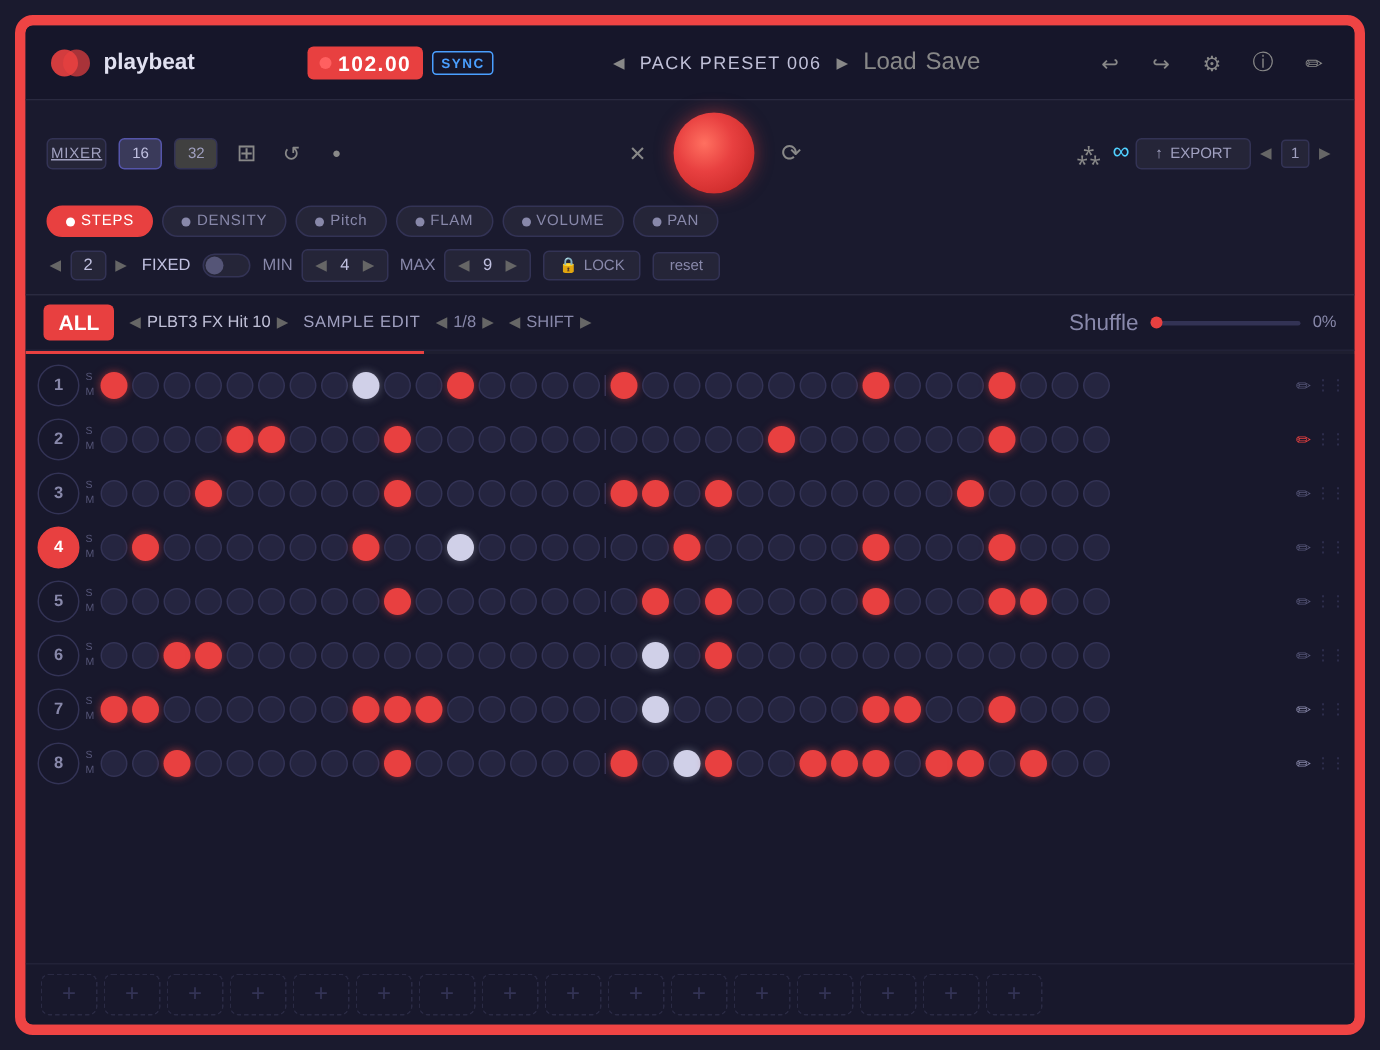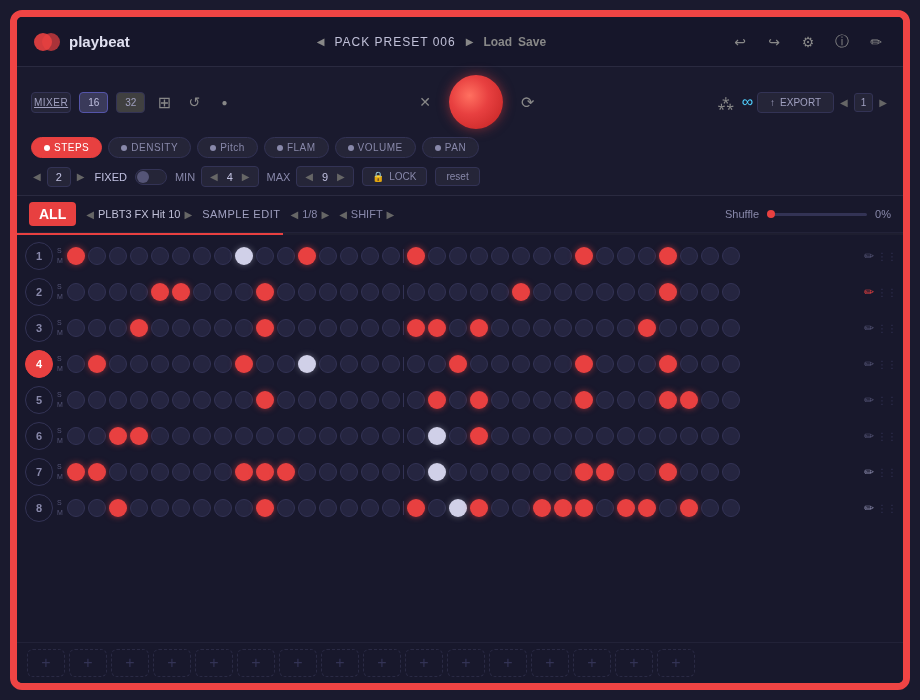--- a/index.html
+++ b/index.html
@@ -98,23 +98,22 @@
       font-size: 12px;
       letter-spacing: 1px;
     }
     .header-actions {
       display: flex;
       align-items: center;
       gap: 12px;
     }
     .header-action-btn {
       color: #888;
-      font-size: 12px;
-      cursor: pointer;
-      font-weight: bold;
+      font-size: 16px;
+      cursor: pointer;
     }
     .header-icon-btn {
       width: 22px;
       height: 22px;
       display: flex;
       align-items: center;
       justify-content: center;
       color: #888;
       cursor: pointer;
       font-size: 14px;
@@ -383,21 +382,21 @@
       font-size: 11px;
     }
     .shuffle-area {
       display: flex;
       align-items: center;
       gap: 8px;
       margin-left: auto;
     }
     .shuffle-label {
       color: #8888aa;
-      font-size: 11px;
+      font-size: 15px;
     }
     .shuffle-bar {
       width: 100px;
       height: 3px;
       background: #333355;
       border-radius: 2px;
       position: relative;
     }
     .shuffle-dot {
       width: 8px;
@@ -550,20 +549,27 @@
   <div class="header">
     <div class="logo-area">
 
       <svg class="logo-icon" viewBox="0 0 28 28">
         <ellipse cx="10" cy="14" rx="9" ry="9" fill="#e84040" opacity="0.9"></ellipse>
         <ellipse cx="18" cy="14" rx="9" ry="9" fill="#e84040" opacity="0.7"></ellipse>
       </svg>
       <span class="logo-text">playbeat</span>
     </div>
 
+    <div class="bpm-area">
+      <div class="bpm-box">
+        <div class="bpm-indicator"></div>
+        <span class="bpm-value">102.00</span>
+      </div>
+      <span class="sync-badge">SYNC</span>
+    </div>
 
     <div class="preset-area">
       <span class="preset-nav-btn">◀</span>
       <span class="preset-label">PACK PRESET 006</span>
       <span class="preset-nav-btn">▶</span>
       <span class="header-action-btn">Load</span>
       <span class="header-action-btn">Save</span>
     </div>
 
     <div class="header-actions">

